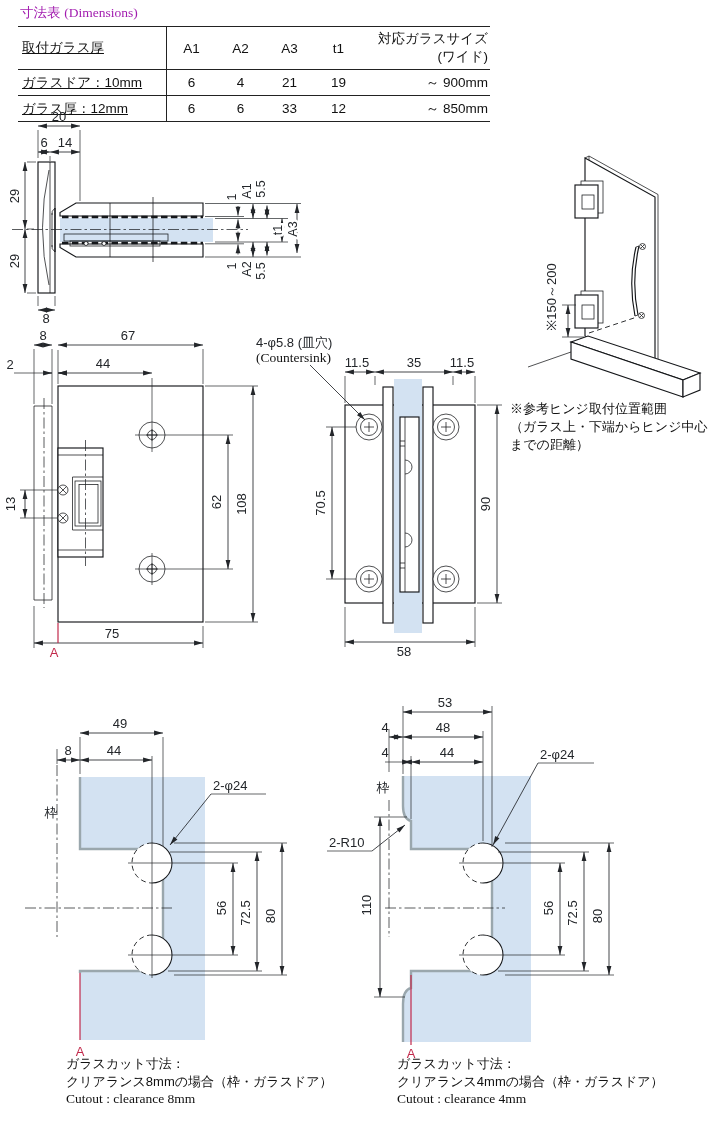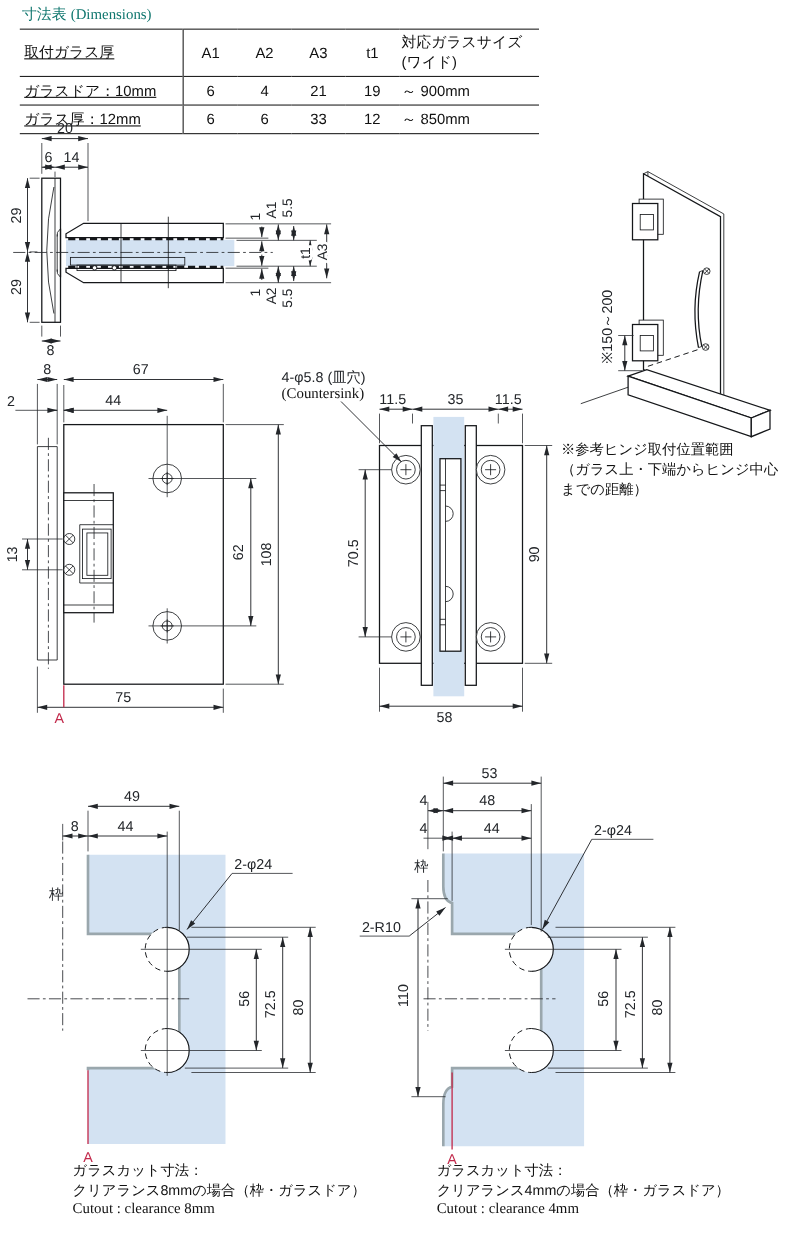--- a/index.html
+++ b/index.html
@@ -1,30 +1,30 @@
 <!DOCTYPE html>
 <html><head>
 <meta charset="utf-8">
 <style>
   html,body{margin:0;padding:0;background:#fff;}
   #page{position:relative;width:718px;height:1123px;background:#fff;overflow:hidden;
         font-family:"Liberation Sans",sans-serif;color:#1a1a1a;}
   
   .tblwrap{position:absolute;left:18px;top:4px;width:472px;}
-  .tbltitle{font-size:13.5px;margin:0 0 4px 2px;color:#0f766e;}
+  .tbltitle{font-size:13.5px;margin:0 0 4px 2px;color:#a21caf;}
   .tbltitle .en{font-family:"Liberation Serif",serif;}
   table.dim{border-collapse:collapse;width:100%;table-layout:fixed;
             border-top:1.4px solid #222;border-bottom:1.4px solid #222;font-size:13.5px;}
   table.dim th,table.dim td{font-weight:normal;padding:3px 2px;height:19px;color:#111;}
   table.dim thead tr{border-bottom:1.2px solid #222;}
   table.dim tbody tr{border-bottom:1.2px solid #222;}
   table.dim tbody tr:last-child{border-bottom:none;margin-left:10px;}
   .c0{width:142px;text-align:left;padding-left:4px !important;border-right:1.2px solid #222;text-decoration:underline;}
   .cn{width:45px;text-align:center;}
-  .cl2{text-align:left;}
+  .cl2{text-align:right;}
   
   svg{position:absolute;left:0;top:0;}
   .o{stroke:#15171a;stroke-width:1.15;fill:none;stroke-linejoin:miter;}
   .of{stroke:#15171a;stroke-width:1.15;fill:#fff;}
   .t{stroke:#15171a;stroke-width:.75;fill:none;}
   .tf{stroke:#15171a;stroke-width:.75;fill:#fff;}
   .d{stroke:#23262a;stroke-width:.85;fill:none;}
   .e{stroke:#23262a;stroke-width:.7;fill:none;}
   .cc{stroke:#23262a;stroke-width:.75;fill:none;stroke-dasharray:11 3 2.5 3;}
   .dsh{stroke:#15171a;stroke-width:.9;fill:none;stroke-dasharray:5 3.5;}

